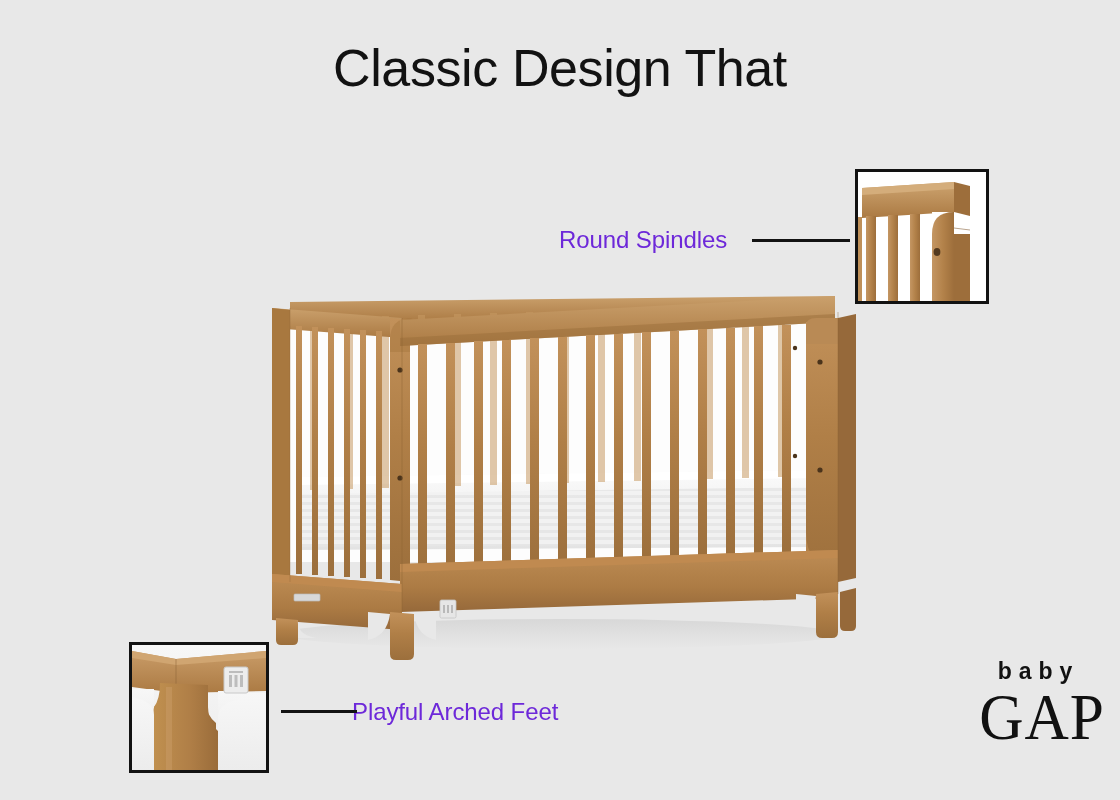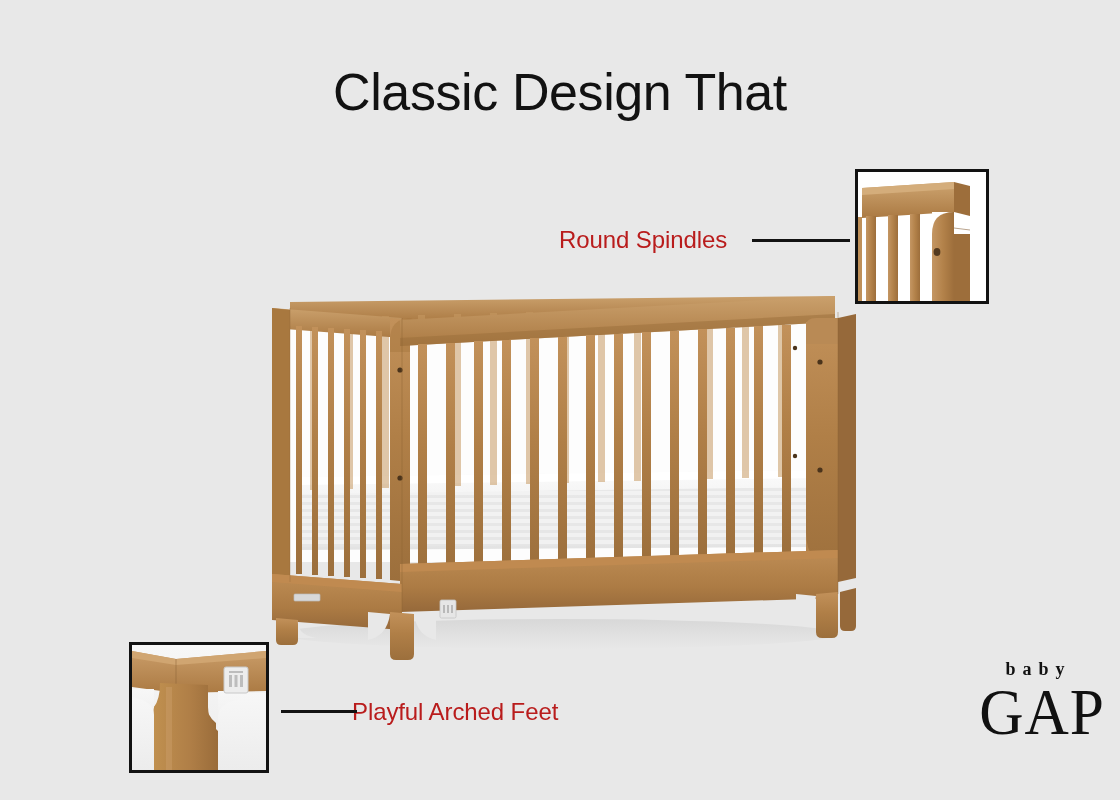--- a/index.html
+++ b/index.html
@@ -26,28 +26,27 @@
     position: absolute;
     top: 38px;
     left: 0;
     width: 1120px;
     text-align: center;
     color: #121212;
     font-size: 52px;
     line-height: 1.16;
     font-weight: 400;
     letter-spacing: -0.4px;
-    margin-top: 24px;
   }
   .headline .ln { display: block; }
 
   
   .callout-label {
     position: absolute;
-    color: #b91c1c;
+    color: #6d28d9;
     font-size: 24px;
     font-weight: 400;
     white-space: nowrap;
     letter-spacing: -0.1px;
   }
   #label-spindles { top: 226px; left: 559px; }
   #label-feet     { top: 698px; left: 352px; }
 
   .leader {
     position: absolute;
@@ -73,23 +72,23 @@
   
   .logo {
     position: absolute;
     left: 975px;
     top: 660px;
     width: 120px;
     text-align: center;
     color: #111111;
   }
   .logo-baby {
-    font-family: Liberation Serif, serif;
+    font-family: Liberation Sans, sans-serif;
     font-weight: 700;
-    font-size: 18px;
+    font-size: 23px;
     letter-spacing: 7px;
     line-height: 1;
     padding-left: 7px;
   }
   .logo-gap {
     font-family: "Liberation Serif", serif;
     font-size: 66px;
     line-height: 0.92;
     letter-spacing: 1px;
     margin-top: 4px;

